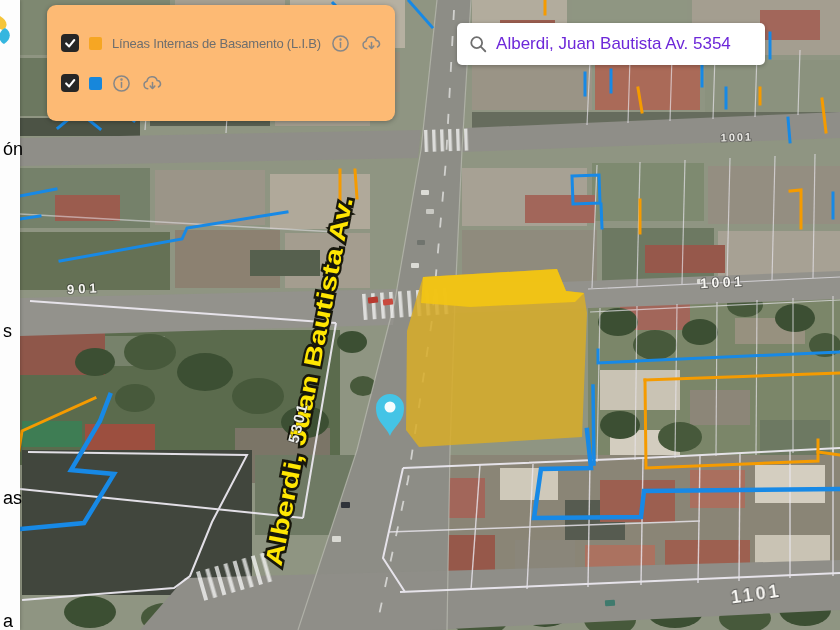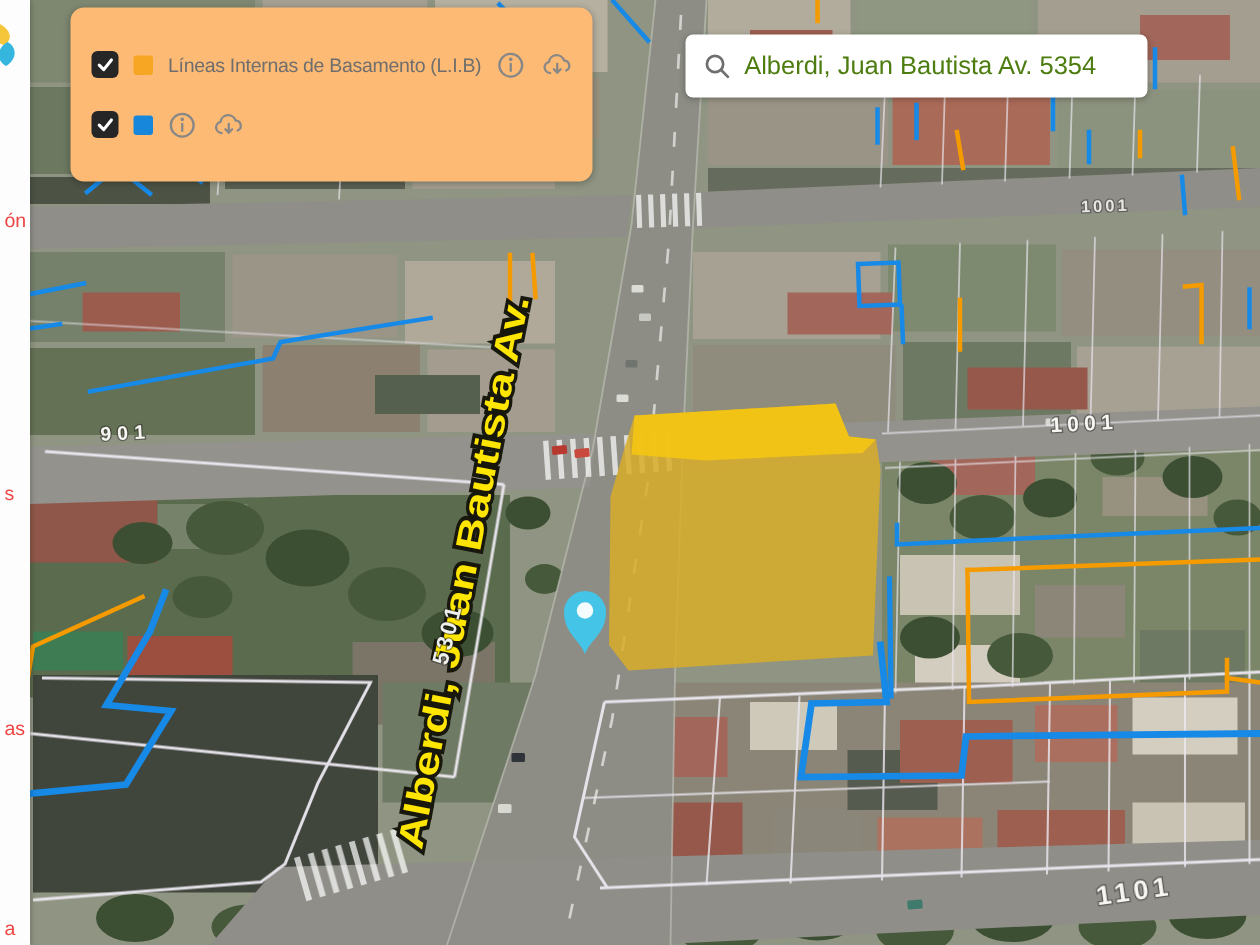--- a/index.html
+++ b/index.html
@@ -7,38 +7,38 @@
        font-family:"Liberation Sans",sans-serif;background:#8f9582;}
   .stage{position:absolute;inset:0;width:840px;height:630px;}
   #map{position:absolute;left:0;top:0;display:block;}
   svg text{font-family:"Liberation Sans",sans-serif;}
   .blockNum{fill:#f7f6f2;font-weight:bold;paint-order:stroke;stroke:rgba(30,30,30,.45);stroke-width:1.8px;}
   .streetNum{fill:#eef0ee;font-weight:bold;paint-order:stroke;stroke:rgba(30,30,30,.5);stroke-width:1.6px;}
   .streetName{font-weight:bold;paint-order:stroke;stroke:#17170c;stroke-width:4.5px;}
 
   .leftstrip{position:absolute;left:0;top:0;width:20px;height:630px;background:#fdfdfd;
              box-shadow:1px 0 3px rgba(0,0,0,.18);}
-  .frag{position:absolute;left:3px;font-size:13px;color:#ef4444;white-space:nowrap;}
+  .frag{position:absolute;left:3px;font-size:18px;color:#000000;white-space:nowrap;}
   .logo{position:absolute;left:-15px;top:13px;}
 
   .legend{position:absolute;left:47px;top:5px;width:348px;height:116px;background:#fdba74;
           border-radius:9px;box-shadow:0 1px 5px rgba(0,0,0,.3);
           display:flex;flex-direction:column;justify-content:center;gap:2px;box-sizing:border-box;}
   .lrow{display:flex;align-items:center;padding:0 14px;height:38px;gap:10px;}
   .cb{width:18px;height:18px;background:#262626;border-radius:4px;display:flex;
       align-items:center;justify-content:center;flex:0 0 auto;cursor:pointer;}
   .swatch{width:13px;height:13px;border-radius:2px;flex:0 0 auto;}
   .llabel{flex:1;font-size:13px;color:#6e6e6e;white-space:nowrap;letter-spacing:-0.2px;}
   .iconbtn{display:flex;align-items:center;flex:0 0 auto;cursor:pointer;}
 
   .searchbox{position:absolute;left:457px;top:23px;width:308px;height:42px;background:#fff;
              border-radius:5px;box-shadow:0 1px 4px rgba(0,0,0,.28);
              display:flex;align-items:center;padding:0 12px;gap:9px;box-sizing:border-box;}
   .searchbox input{border:0;outline:0;background:transparent;font:17px "Liberation Sans",sans-serif;
-                   color:#4d7c0f;width:100%;padding:0;}
+                   color:#6d28d9;width:100%;padding:0;}
 </style>
 </head>
 <body>
 
 <div class="stage">
 
   <svg id="map" width="840" height="630" viewBox="0 0 840 630">
 
     <g>
       <rect x="0" y="0" width="840" height="630" fill="#8f9582"></rect>
@@ -307,21 +307,21 @@
       <text class="blockNum" transform="translate(84,293) rotate(-3)" text-anchor="middle" font-size="13" letter-spacing="4">901</text>
       <text class="blockNum" transform="translate(737,141) rotate(-2)" text-anchor="middle" font-size="11" letter-spacing="2" opacity=".85">1001</text>
       <text class="blockNum" transform="translate(723,287) rotate(-3)" text-anchor="middle" font-size="14" letter-spacing="3.5">1001</text>
       <text class="blockNum" transform="translate(757,600) rotate(-8)" text-anchor="middle" font-size="18" letter-spacing="3">1101</text>
     </g>
   </svg>
 
   <div class="leftstrip">
     <span class="frag" style="top:139px">ón</span>
     <span class="frag" style="top:321px">s</span>
-    <span class="frag" style="top:478px">as</span>
+    <span class="frag" style="top:488px">as</span>
     <span class="frag" style="top:611px">a</span>
   </div>
   <svg class="logo" width="30" height="38" viewBox="0 0 30 38">
     <path d="M15,3 C22,7 24,13 18,17 C10,15 8,9 15,3 Z" fill="#F5C53A"></path>
     <path d="M20,15 C27,19 26,27 19,31 C12,27 13,19 20,15 Z" fill="#35B6DF"></path>
     <path d="M8,21 C14,23 15,31 9,34 C4,30 3,25 8,21 Z" fill="#1E73B5"></path>
   </svg>
 
   <div class="legend">
     <div class="lrow">

